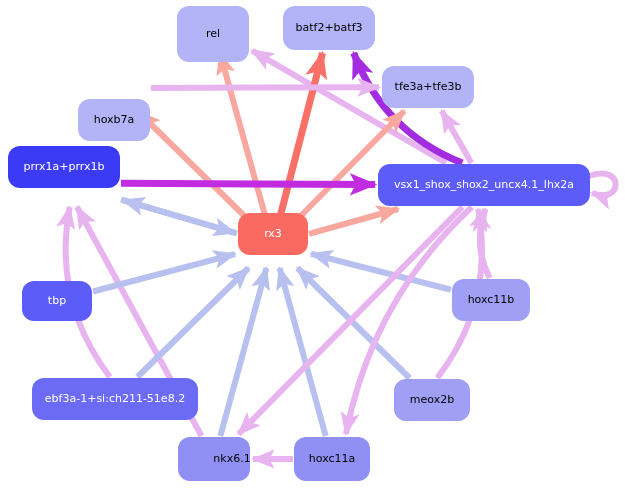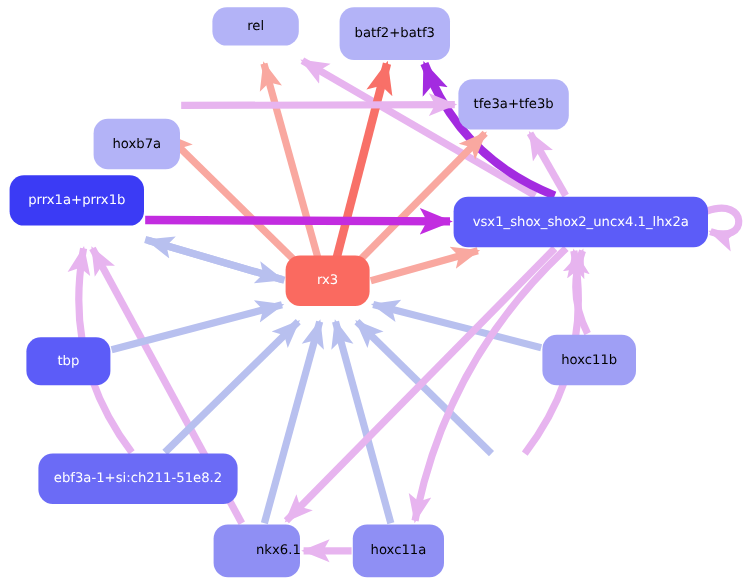--- a/index.html
+++ b/index.html
@@ -94,21 +94,21 @@
       <path d="M 325.68837209302325 436 L 279.5860465116279 268" fill="none" stroke="#b8c0ef" stroke-width="6" stroke-linecap="butt" marker-end="url(#arw-b8c0ef)"></path>
       <path d="M 409.5769230769231 378 L 297.46153846153845 268" fill="none" stroke="#b8c0ef" stroke-width="6" stroke-linecap="butt" marker-end="url(#arw-b8c0ef)"></path>
       <path d="M 451 289.72477064220186 L 311 253.76146788990826" fill="none" stroke="#b8c0ef" stroke-width="6" stroke-linecap="butt" marker-end="url(#arw-b8c0ef)"></path>
       <path d="M 489.6608695652174 278 Q 472.3808695652174 244.424 485.46086956521737 209" fill="none" stroke="#e7b4ef" stroke-width="6" stroke-linecap="butt" marker-end="url(#arw-e7b4ef)"></path>
       <path d="M 437.3209302325581 378 Q 494.9381395348837 302.4923720930233 478.1953488372093 209" fill="none" stroke="#e7b4ef" stroke-width="6" stroke-linecap="butt" marker-end="url(#arw-e7b4ef)"></path>
       <path d="M 293 459 L 253 459" fill="none" stroke="#e7b4ef" stroke-width="6" stroke-linecap="butt" marker-end="url(#arw-e7b4ef)"></path>
       <path d="M 471.7956204379562 207 Q 372.1048728661403 300.1257624957245 345.86861313868616 434" fill="none" stroke="#e7b4ef" stroke-width="6" stroke-linecap="butt" marker-end="url(#arw-e7b4ef)"></path>
       <path d="M 462.3211678832117 207 L 238.63503649635035 434" fill="none" stroke="#e7b4ef" stroke-width="6" stroke-linecap="butt" marker-end="url(#arw-e7b4ef)"></path>
     </svg>
   <div id="node-layer">
-      <div class="gnode" style="left: 177px; top: 6px; width: 72px; height: 32px; background: rgb(179, 179, 247); color: rgb(0, 0, 0); font-size: 11px;">
+      <div class="gnode" style="left: 177px; top: 6px; width: 72px; height: 56px; background: rgb(179, 179, 247); color: rgb(0, 0, 0); font-size: 11px;">
         <span class="nlabel">rel</span>
       </div>
       <div class="gnode" style="left: 283px; top: 6px; width: 92px; height: 44px; background: rgb(179, 179, 247); color: rgb(0, 0, 0); font-size: 11px;">
         <span class="nlabel">batf2+batf3</span>
       </div>
       <div class="gnode" style="left: 78px; top: 67px; width: 72px; height: 42px; background: rgb(179, 179, 247); color: rgb(0, 0, 0); font-size: 11px; margin-top: 32px;">
         <span class="nlabel">hoxb7a</span>
       </div>
       <div class="gnode" style="left: 382px; top: 66px; width: 92px; height: 42px; background: rgb(179, 179, 247); color: rgb(0, 0, 0); font-size: 11px;">
         <span class="nlabel">tfe3a+tfe3b</span>
@@ -124,20 +124,23 @@
       </div>
       <div class="gnode" style="left: 22px; top: 281px; width: 70px; height: 40px; background: rgb(92, 92, 248); color: rgb(255, 255, 255); font-size: 11px;">
         <span class="nlabel">tbp</span>
       </div>
       <div class="gnode" style="left: 452px; top: 279px; width: 78px; height: 42px; background: rgb(159, 159, 245); color: rgb(0, 0, 0); font-size: 11px;">
         <span class="nlabel">hoxc11b</span>
       </div>
       <div class="gnode" style="left: 32px; top: 378px; width: 166px; height: 42px; background: rgb(107, 107, 246); color: rgb(255, 255, 255); font-size: 11px;">
         <span class="nlabel">ebf3a-1+si:ch211-51e8.2</span>
       </div>
+      <div class="gnode" style="left: 394px; top: 379px; width: 76px; height: 42px; background: rgb(159, 159, 245); color: rgb(0, 0, 0); font-size: 11px;">
+        <span class="nlabel">meox2b</span>
+      </div>
       <div class="gnode" style="left: 178px; top: 437px; width: 72px; height: 44px; background: rgb(143, 143, 244); color: rgb(0, 0, 0); font-size: 11px; padding-left: 36px;">
         <span class="nlabel">nkx6.1</span>
       </div>
       <div class="gnode" style="left: 294px; top: 437px; width: 76px; height: 44px; background: rgb(143, 143, 244); color: rgb(0, 0, 0); font-size: 11px;">
         <span class="nlabel">hoxc11a</span>
       </div>
     </div>
 </div>
 
 </body></html>

